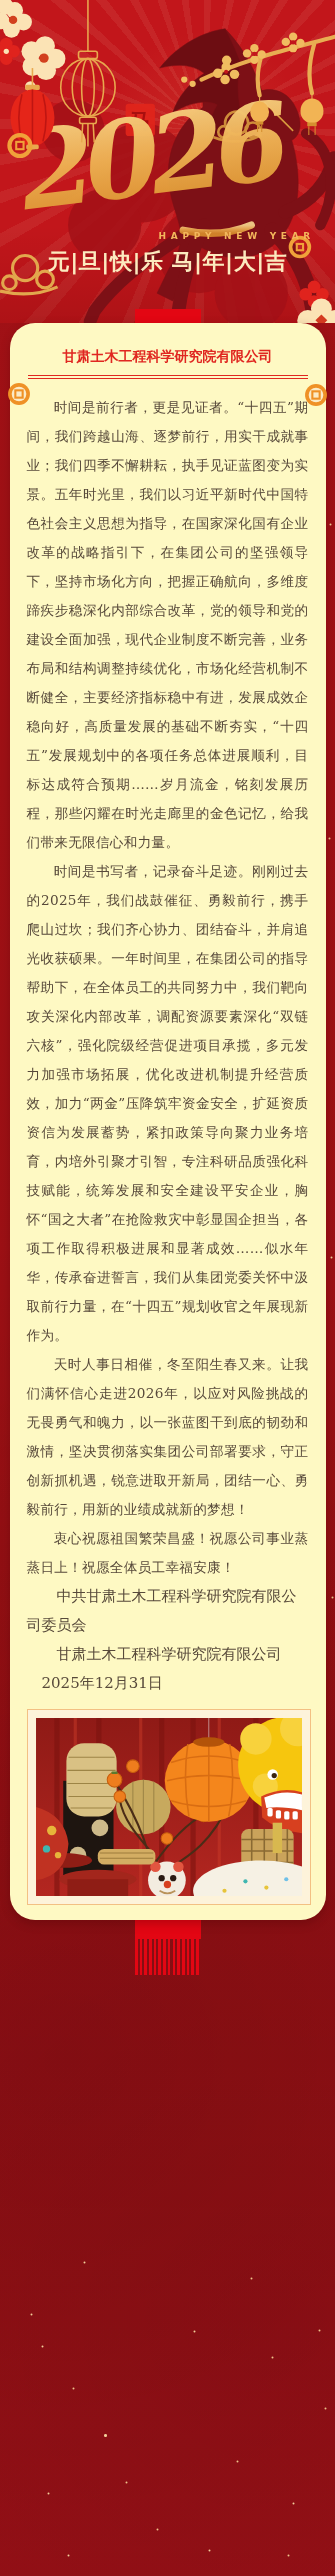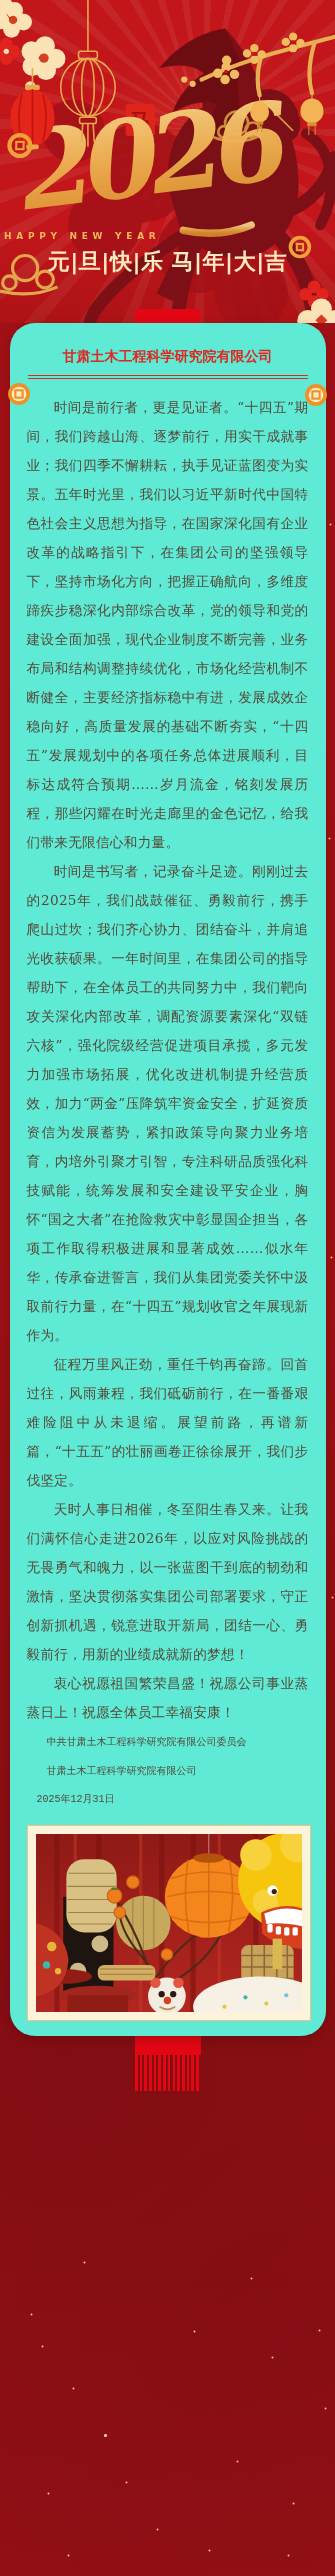--- a/index.html
+++ b/index.html
@@ -29,45 +29,45 @@
   
   .header{position:absolute;top:0;left:0;width:335px;height:323px;overflow:hidden;
     background:#c2161b;}
   .header .rays{position:absolute;inset:0;
     background:repeating-conic-gradient(from 0deg at 61% 40%,
       rgba(255,235,200,.07) 0deg 3deg, rgba(0,0,0,0) 3deg 10deg);}
   .header .shade{position:absolute;inset:0;
     background:radial-gradient(circle at 61% 40%, rgba(255,200,120,.10), transparent 35%),
                linear-gradient(rgba(0,0,0,0) 70%, rgba(80,0,0,.18));}
   .header svg{position:absolute;top:0;left:0;}
-  .hny{position:absolute;top:231px;left:4px;width:303px;text-align:left;
+  .hny{position:absolute;top:231px;left:12px;width:303px;text-align:right;
     color:#f3b75c;font-family:"DejaVu Sans","Liberation Sans",sans-serif;
     font-size:9px;font-weight:bold;letter-spacing:4.7px;}
   .greeting{position:absolute;top:247px;left:0;width:335px;text-align:center;
     color:#fceabf;font-family:"DejaVu Sans","Liberation Sans",sans-serif;
     font-size:22px;font-weight:bold;letter-spacing:0.5px;white-space:nowrap;}
   
   .content{position:absolute;top:309px;left:0;width:335px;}
   .top-tab{width:66px;height:14px;margin:0 auto;background:#e30613;}
-  .card{position:relative;width:316px;margin:0 auto;background:#5eead4;
+  .card{position:relative;width:316px;margin:0 auto;background:#fef9c3;
     border-radius:25px;box-shadow:0 3.1px 9.4px rgba(60,0,0,.25);}
   .card-inner{padding:24px 17px 14.7px 17px;}
   .company-title{margin:0;text-align:center;color:#e02721;
     font-size:14px;font-weight:bold;line-height:19px;
     font-family:"DejaVu Sans","Liberation Sans",sans-serif;}
   .article-title{margin:13.6px 0 0 0;text-align:center;color:#e02721;
     font-size:16px;font-weight:bold;line-height:21px;
     font-family:"DejaVu Sans","Liberation Sans",sans-serif;}
   .double-rule{height:2.1px;border-top:1.6px solid #e02721;border-bottom:1px solid #e02721;
     margin:9.4px 1px 13.6px 1px;}
   .para{margin:0;color:#57493a;font-size:13.6px;line-height:29px;
     text-align:justify;text-indent:2em;letter-spacing:0.3px;}
-  .sig{margin:0;color:#57493a;font-size:10px;line-height:29px;text-align:left;}
+  .sig{margin:0;color:#57493a;font-size:15px;line-height:29px;text-align:left;}
   .sig.indent2{text-indent:2em;}
-  .sig.indent1{text-indent:1em;font-family:Liberation Mono, monospace;}
+  .sig.indent1{text-indent:1em;}
   
   .edge-coin{position:absolute;width:24px;height:24px;}
   .edge-coin.left{left:-2.6px;top:59px;}
   .edge-coin.right{right:-2.6px;top:60px;}
   
   .photo-frame{width:266px;margin:10.5px auto 0 auto;border:1px solid #f3c083;
     background:#fdf3da;padding:8.4px;}
   .photo-frame svg{display:block;}
   
   .tassel{width:66px;margin:0 auto;}
@@ -281,21 +281,20 @@
       <circle cx="23" cy="23" r="14" fill="#fbeac6"></circle>
       <rect x="16" y="16" width="14" height="14" fill="none" stroke="#ef9126" stroke-width="4"></rect>
     </svg>
 
     <div class="card-inner">
       <h1 class="company-title">甘肃土木工程科学研究院有限公司</h1>
       <div class="double-rule"></div>
 
       <p class="para">时间是前行者，更是见证者。“十四五”期间，我们跨越山海、逐梦前行，用实干成就事业；我们四季不懈耕耘，执手见证蓝图变为实景。五年时光里，我们以习近平新时代中国特色社会主义思想为指导，在国家深化国有企业改革的战略指引下，在集团公司的坚强领导下，坚持市场化方向，把握正确航向，多维度蹄疾步稳深化内部综合改革，党的领导和党的建设全面加强，现代企业制度不断完善，业务布局和结构调整持续优化，市场化经营机制不断健全，主要经济指标稳中有进，发展成效企稳向好，高质量发展的基础不断夯实，“十四五”发展规划中的各项任务总体进展顺利，目标达成符合预期……岁月流金，铭刻发展历程，那些闪耀在时光走廊里的金色记忆，给我们带来无限信心和力量。</p>
       <p class="para">时间是书写者，记录奋斗足迹。刚刚过去的2025年，我们战鼓催征、勇毅前行，携手爬山过坎；我们齐心协力、团结奋斗，并肩追光收获硕果。一年时间里，在集团公司的指导帮助下，在全体员工的共同努力中，我们靶向攻关深化内部改革，调配资源要素深化“双链六核”，强化院级经营促进项目承揽，多元发力加强市场拓展，优化改进机制提升经营质效，加力“两金”压降筑牢资金安全，扩延资质资信为发展蓄势，紧扣政策导向聚力业务培育，内培外引聚才引智，专注科研品质强化科技赋能，统筹发展和安全建设平安企业，胸怀“国之大者”在抢险救灾中彰显国企担当，各项工作取得积极进展和显著成效……似水年华，传承奋进誓言，我们从集团党委关怀中汲取前行力量，在“十四五”规划收官之年展现新作为。</p>
-      <p class="para">征程万里风正劲，重任千钧再奋蹄。回首过往，风雨兼程，我们砥砺前行，在一番番艰难险阻中从未退缩。展望前路，再谱新篇，“十五五”的壮丽画卷正徐徐展开，我们步伐坚定。</p>
       <p class="para">天时人事日相催，冬至阳生春又来。让我们满怀信心走进2026年，以应对风险挑战的无畏勇气和魄力，以一张蓝图干到底的韧劲和激情，坚决贯彻落实集团公司部署要求，守正创新抓机遇，锐意进取开新局，团结一心、勇毅前行，用新的业绩成就新的梦想！</p>
       <p class="para">衷心祝愿祖国繁荣昌盛！祝愿公司事业蒸蒸日上！祝愿全体员工幸福安康！</p>
 
       <p class="sig indent2">中共甘肃土木工程科学研究院有限公司委员会</p>
       <p class="sig indent2">甘肃土木工程科学研究院有限公司</p>
       <p class="sig indent1">2025年12月31日</p>
 
       <div class="photo-frame">
         <svg width="266" height="178" viewBox="0 0 508 340">
           <defs>

